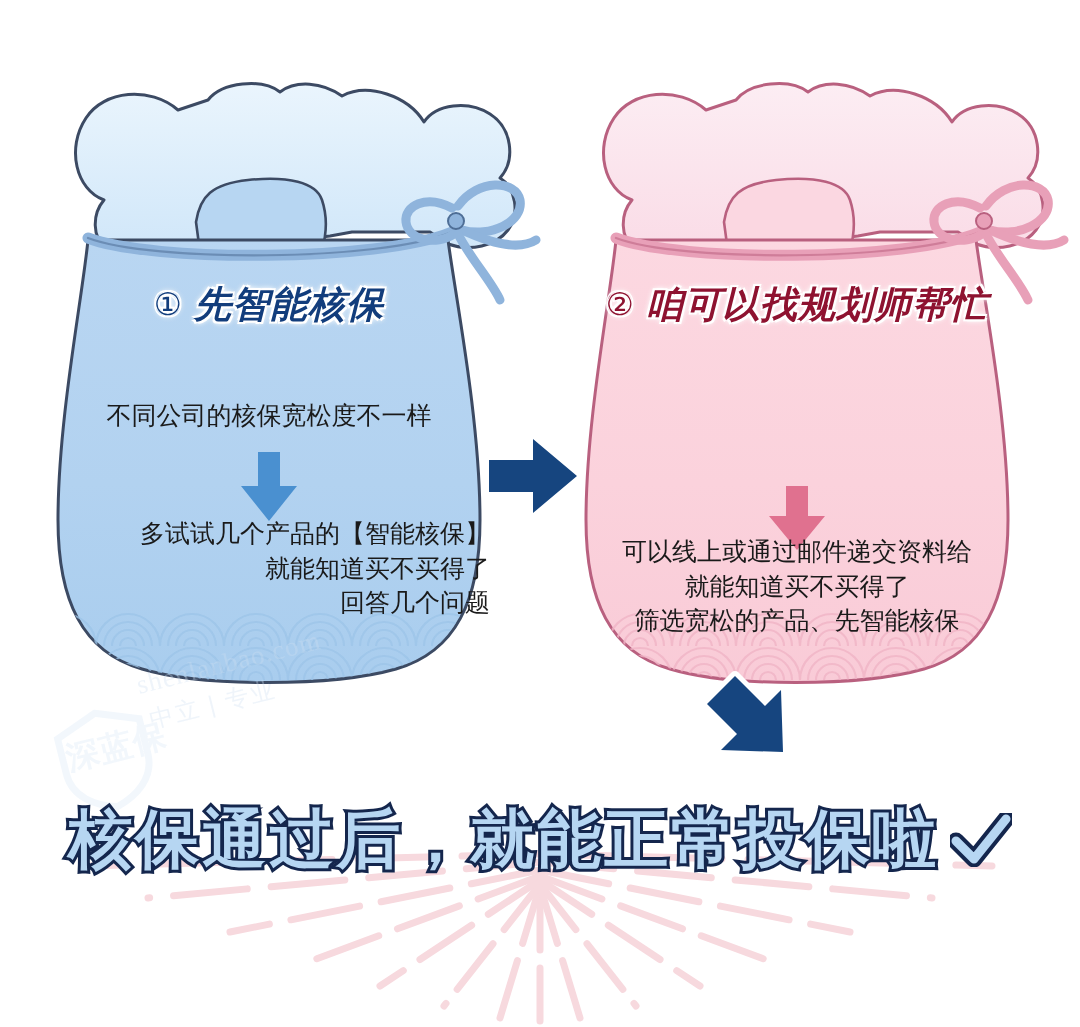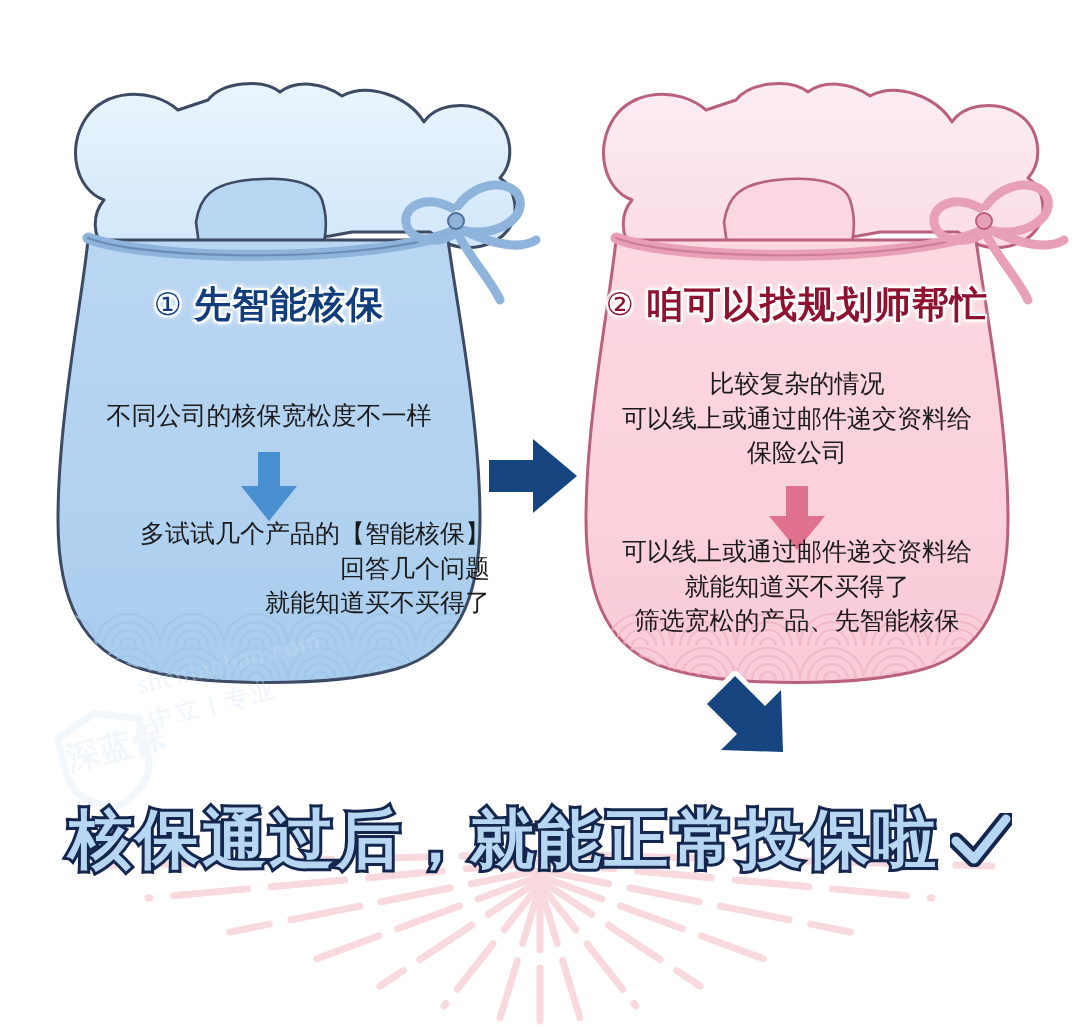--- a/index.html
+++ b/index.html
@@ -39,20 +39,21 @@
   .step-num {
     font-size: 31px;
     line-height: 1;
     font-weight: normal;
   }
   .step-title {
     font-size: 37px;
     font-weight: bold;
     letter-spacing: 1px;
     line-height: 1;
+    font-style: italic;
   }
   .head-blue .step-num,
   .head-blue .step-title {
     color: #123d7c;
     text-shadow:
       0 0 7px #ffffff, 0 0 7px #ffffff, 0 0 5px #ffffff,
       2px 2px 0 #ffffff, -2px -2px 0 #ffffff,
       2px -2px 0 #ffffff, -2px 2px 0 #ffffff;
   }
   .head-pink .step-num,
@@ -317,34 +318,29 @@
       <span class="step-num">①</span>
       <span class="step-title">先智能核保</span>
     </div>
 
     <div class="body-block" style="left:58px; top:398px; width:422px;">
       <span class="ln">不同公司的核保宽松度不一样</span>
     </div>
 
     <div class="body-block" style="left:48px; top:516px; width:442px;text-align:right;">
       <span class="ln">多试试几个产品的【智能核保】</span>
+      <span class="ln">就能知道买不买得了</span>
       <span class="ln">回答几个问题</span>
-      <span class="ln">就能知道买不买得了</span>
     </div>
 
     <div class="step-head head-pink" style="left:586px; top:286px; width:422px;">
       <span class="step-num">②</span>
       <span class="step-title">咱可以找规划师帮忙</span>
     </div>
 
-    <div class="body-block" style="left:576px; top:366px; width:442px;">
-      <span class="ln">比较复杂的情况</span>
-      <span class="ln">可以线上或通过邮件递交资料给</span>
-      <span class="ln">保险公司</span>
-    </div>
 
     <div class="body-block" style="left:576px; top:534px; width:442px;">
       <span class="ln">可以线上或通过邮件递交资料给</span>
       <span class="ln">就能知道买不买得了</span>
       <span class="ln">筛选宽松的产品、先智能核保</span>
     </div>
 
     <div id="banner">
       <span class="banner-text">核保通过后，就能正常投保啦</span>
       <svg id="banner-check" width="62" height="54" viewBox="0 0 62 54">

